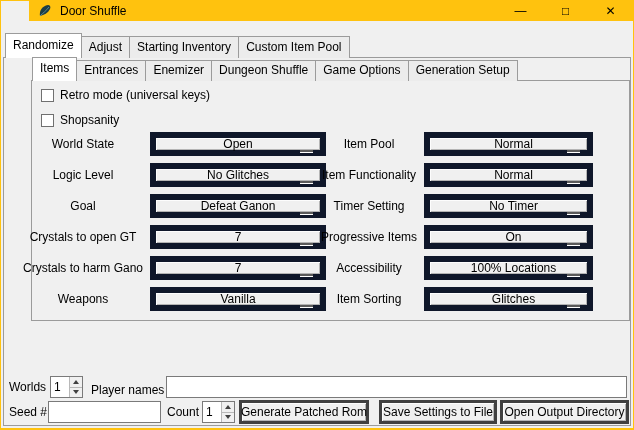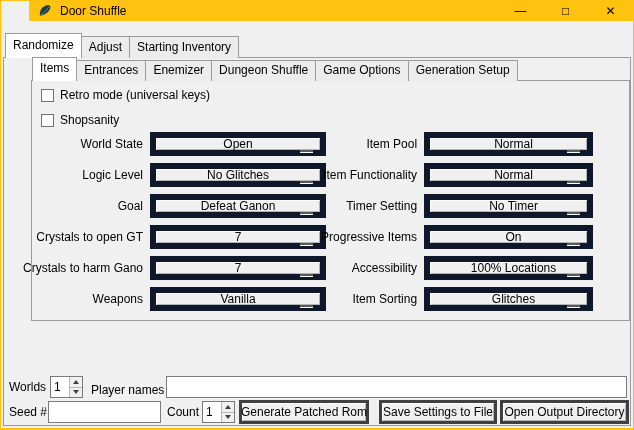--- a/index.html
+++ b/index.html
@@ -30,21 +30,21 @@
   
   .main-pane{position:absolute;left:2px;right:2px;top:56px;bottom:2px;border:1px solid #9b9b9b;background:#f0f0f0;z-index:1;}
   .sub-pane{position:absolute;left:30px;top:79px;width:597px;height:239px;border:1px solid #9b9b9b;background:#f0f0f0;z-index:2;}
   
   .check-row{position:absolute;left:40px;height:18px;display:flex;align-items:center;z-index:4;}
   .cb{width:13px;height:13px;background:#fff;border:1px solid #707070;box-sizing:border-box;margin-right:6px;flex:0 0 auto;}
   
   .lrow,.rrow{position:absolute;height:24px;display:flex;align-items:center;z-index:4;}
   .lrow{left:22px;width:303px;}
   .rrow{left:320px;width:272px;}
-  .olabel{text-align:right;margin-right:7px;white-space:nowrap;overflow:hidden;}
+  .olabel{text-align:center;margin-right:7px;white-space:nowrap;overflow:hidden;}
   .lrow .olabel{width:120px;}
   .rrow .olabel{width:104px;}
   .opt-btn{position:relative;height:24px;background:#f0f0f0;border:6px solid #0f172a;
     box-shadow:inset 1px 1px 0 #fdfdfd, inset -1px -1px 0 #b4b4b4;
     box-sizing:border-box;display:flex;align-items:center;justify-content:center;}
   .lrow .opt-btn{width:176px;}
   .rrow .opt-btn{width:181px;padding-left:10px;}
   .opt-val{pointer-events:none;}
   .opt-ind{position:absolute;right:7px;top:12px;width:13px;height:2px;background:#5a5a5a;box-shadow:0 1px 0 #ffffff;}
   
@@ -90,20 +90,21 @@
     </div>
   </div>
 
   <div class="main-pane"></div>
   <div class="sub-pane"></div>
 
   <div class="tabrow maintabs">
     <div class="tab selected">Randomize</div>
     <div class="tab">Adjust</div>
     <div class="tab">Starting Inventory</div>
+    <div class="tab">Custom Item Pool</div>
   </div>
 
   <div class="tabrow subtabs">
     <div class="tab selected">Items</div>
     <div class="tab">Entrances</div>
     <div class="tab">Enemizer</div>
     <div class="tab">Dungeon Shuffle</div>
     <div class="tab">Game Options</div>
     <div class="tab">Generation Setup</div>
   </div>

